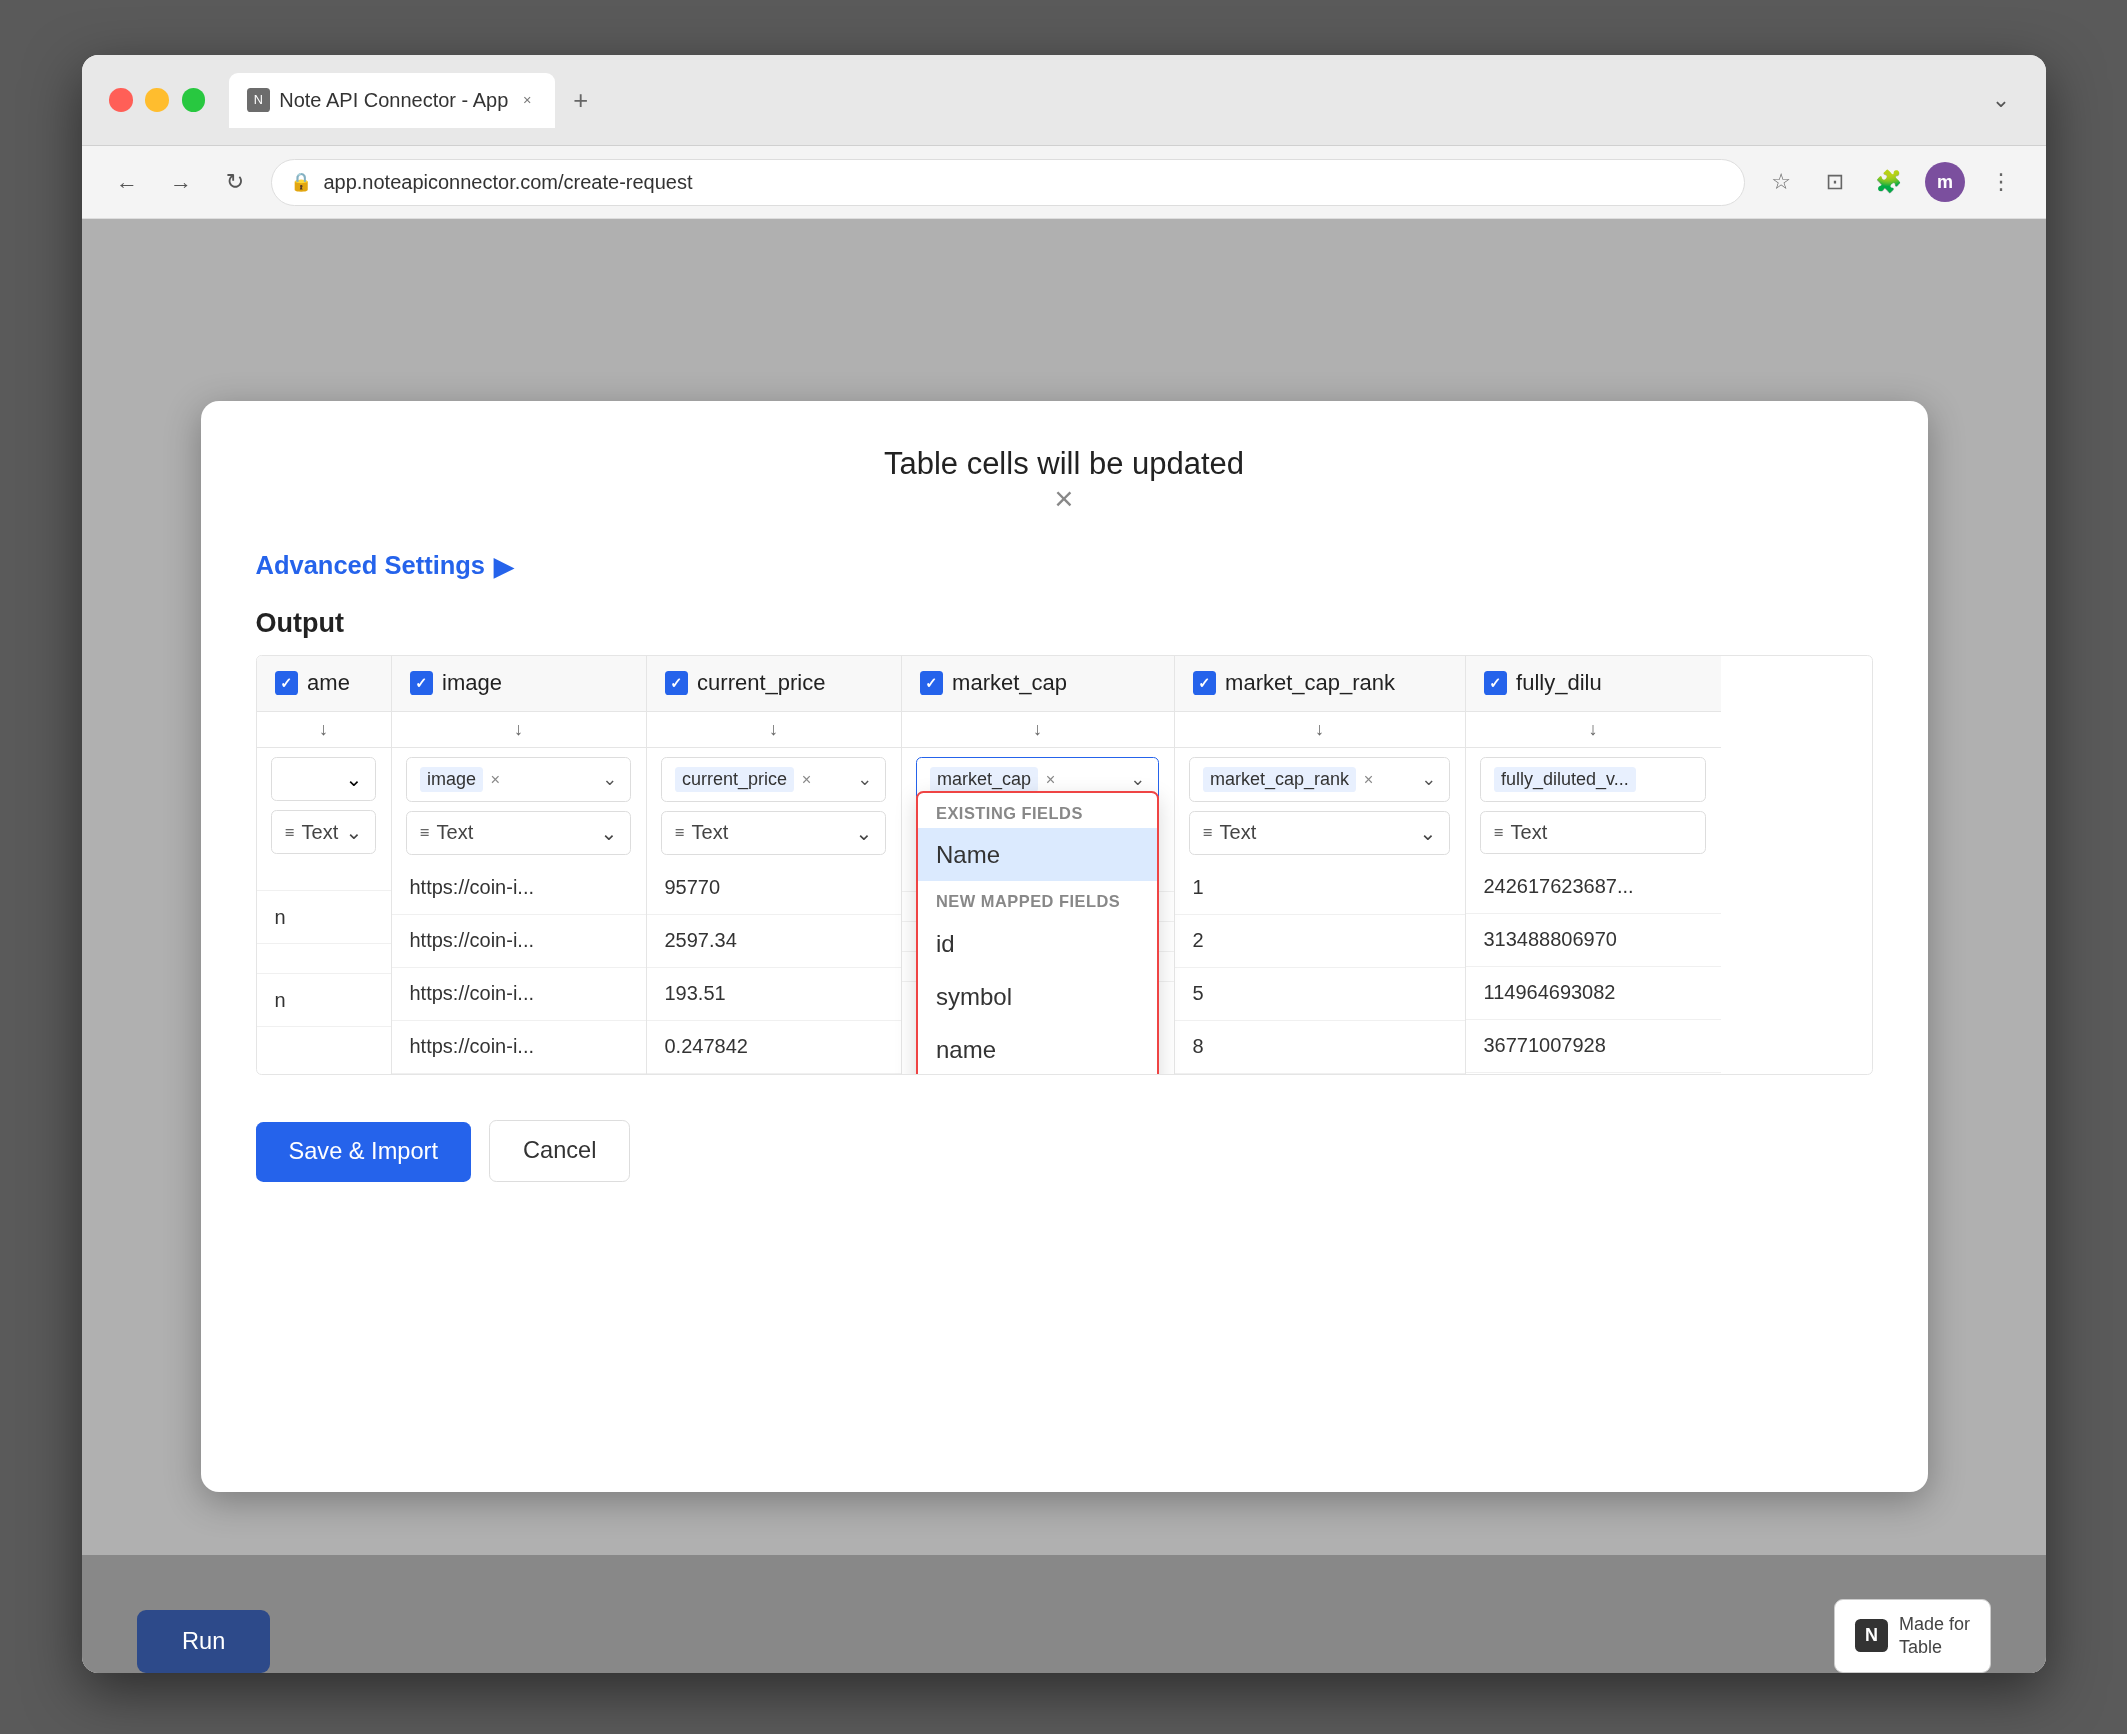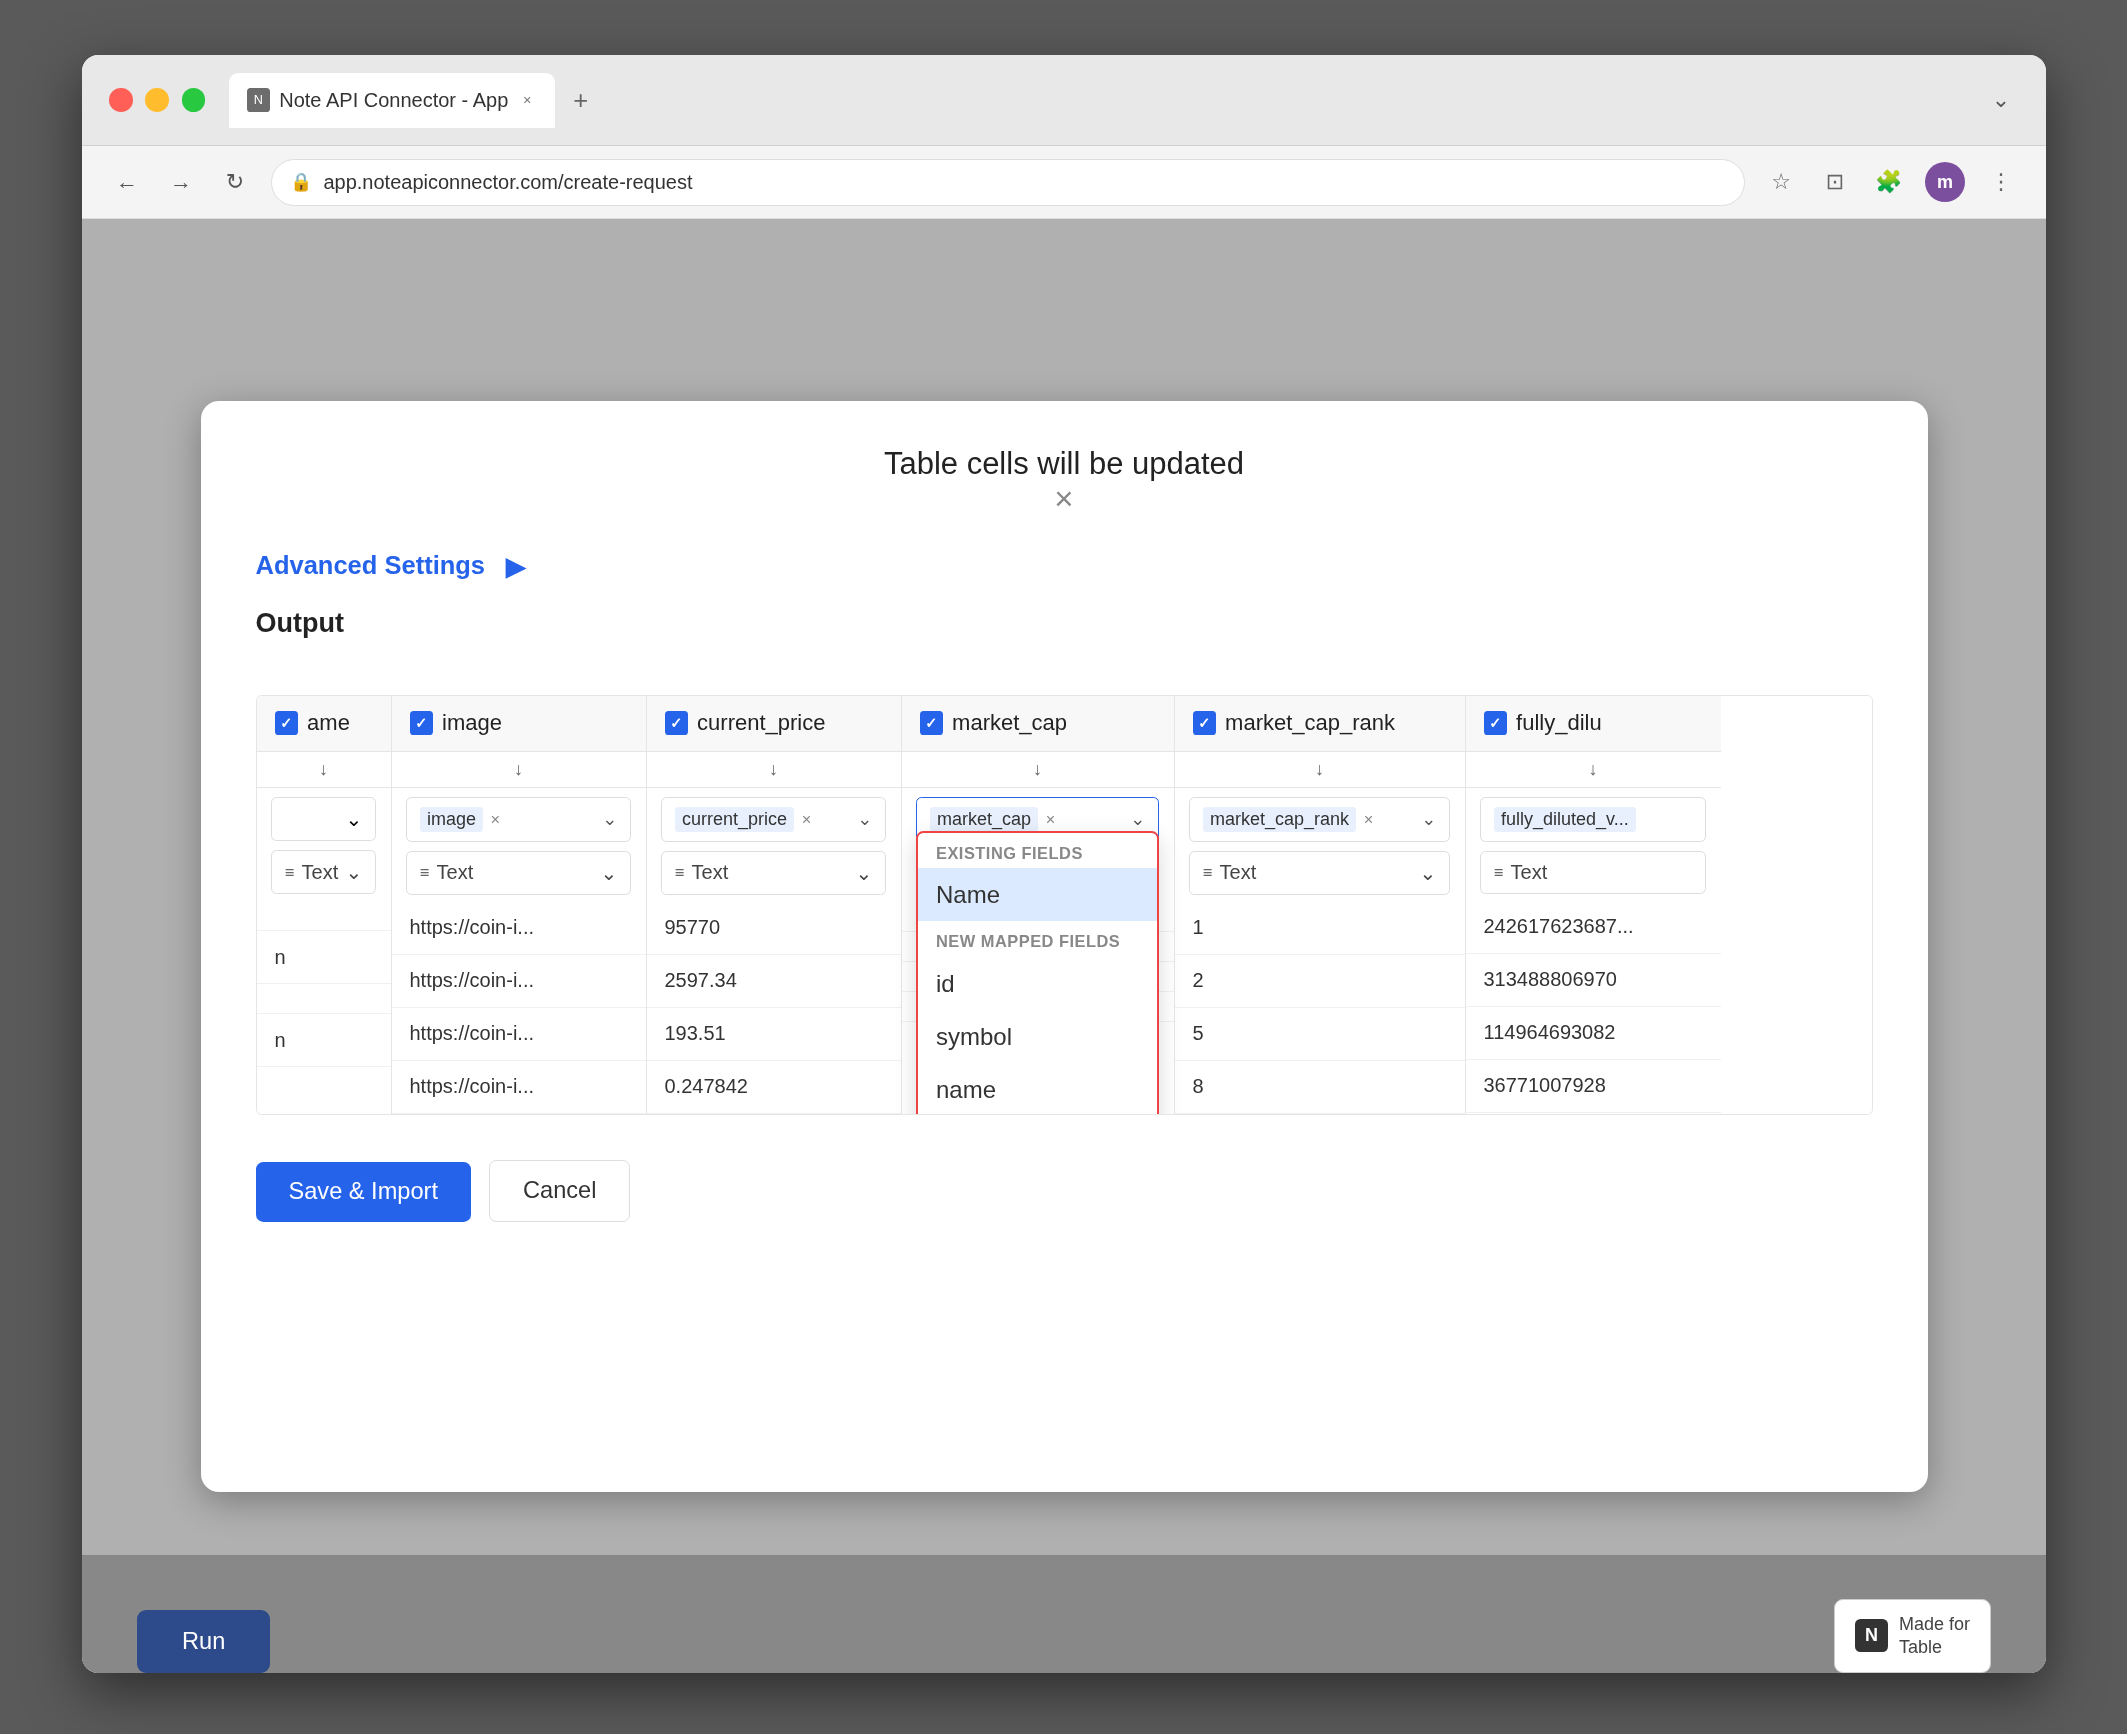--- a/index.html
+++ b/index.html
@@ -203,34 +203,34 @@
     .modal-close {
       font-size: 33px;
       color: #888;
       cursor: pointer;
       line-height: 1;
     }
 
     .advanced-settings {
       display: flex;
       align-items: center;
-      gap: 21px;
+      gap: 9px;
       font-size: 25.5px;
       font-weight: 600;
       color: #2563eb;
       margin-bottom: 27px;
       cursor: pointer;
       margin-top: 7px;
     }
 
     .output-label {
       font-size: 27px;
       font-weight: 600;
       color: #222;
-      margin-bottom: 56px;
+      margin-bottom: 16px;
     }
 
     
     .table-container {
       overflow: hidden;
       position: relative;
     }
 
     .table-columns {
       display: flex;

